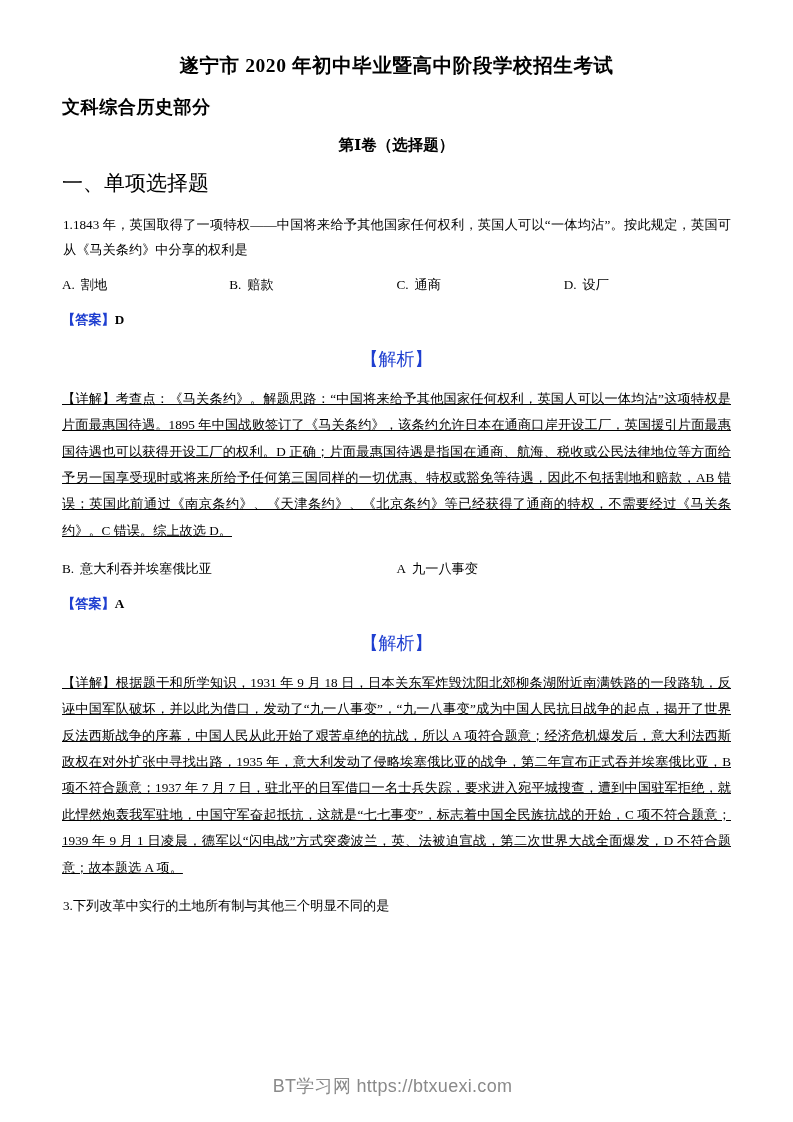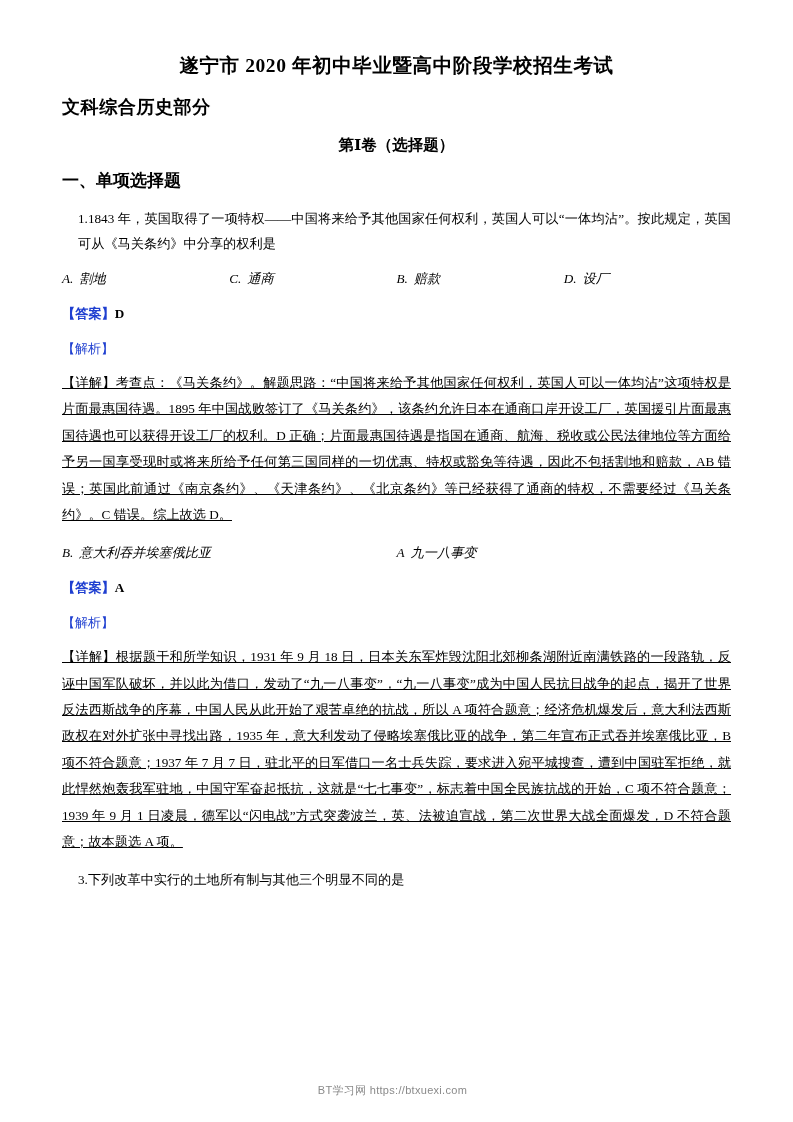--- a/index.html
+++ b/index.html
@@ -40,82 +40,82 @@
     line-height: 1.4;
   }
   .title-part {
     text-align: center;
     font-size: 15.5px;
     font-weight: bold;
     margin: 0 0 12px 0;
     line-height: 1.4;
   }
   .section-heading {
-    font-size: 17px;
-    font-weight: bold;
+    font-size: 21px;
+    font-weight: normal;
     margin: 0 0 12px 0;
     line-height: 1.5;
   }
   .q-stem {
     font-size: 13.2px;
     line-height: 1.95;
-    margin: 0 0 9px 16px;
+    margin: 0 0 9px 1px;
     text-align: justify;
     text-justify: inter-ideograph;
   }
   .options-row {
     display: flex;
     font-size: 13.2px;
     line-height: 1.95;
     margin: 0 0 9px 0;
   }
   .options-row.four-col > .opt {
     width: 25%;
   }
   .options-row.two-col > .opt {
     width: 50%;
   }
   .opt {
     white-space: nowrap;
-    font-style: italic;
   }
   .opt .lab {
     margin-right: 6px;
   }
   .ans-line {
     font-size: 13.2px;
     line-height: 1.95;
     margin: 0 0 9px 0;
     color: #1f3fd0;
     font-weight: bold;
   }
   .ans-line .val {
     color: #000000;
   }
   .analysis-tag {
-    font-size: 13px;
+    font-size: 18px;
     line-height: 1.95;
     margin: 0 0 9px 0;
     color: #1f3fd0;
+    text-align: center;
   }
   .detail {
     font-size: 13.2px;
     line-height: 2.0;
     margin: 0 0 12px 0;
     text-align: justify;
     text-justify: inter-ideograph;
     text-decoration: underline;
   }
   .footer {
     position: absolute;
     left: 0;
     right: 8px;
     bottom: 24px;
     text-align: center;
-    font-size: 11px;
+    font-size: 18px;
     color: #8a8a8a;
     font-family: "Liberation Sans", sans-serif;
     letter-spacing: 0.3px;
   }
 </style>
 </head>
 <body>
 
 <div class="page">
 
@@ -124,24 +124,24 @@
   <h3 class="title-part">第Ⅰ卷（选择题）</h3>
   <div class="section-heading">一、单项选择题</div>
 
   <div>
     <p class="q-stem">1.1843 年，英国取得了一项特权——中国将来给予其他国家任何权利，英国人可以“一体均沾”。按此规定，英国可从《马关条约》中分享的权利是</p>
     <div class="options-row four-col">
       <div class="opt">
         <span class="lab">A.</span><span>割地</span>
       </div>
       <div class="opt">
-        <span class="lab">C.</span><span>通商</span>
+        <span class="lab">B.</span><span>赔款</span>
       </div>
       <div class="opt">
-        <span class="lab">B.</span><span>赔款</span>
+        <span class="lab">C.</span><span>通商</span>
       </div>
       <div class="opt">
         <span class="lab">D.</span><span>设厂</span>
       </div>
     </div>
     <p class="ans-line">
       <span>【答案】</span><span class="val">D</span>
     </p>
     <p class="analysis-tag">【解析】</p>
     <p class="detail">【详解】考查点：《马关条约》。解题思路：“中国将来给予其他国家任何权利，英国人可以一体均沾”这项特权是片面最惠国待遇。1895 年中国战败签订了《马关条约》，该条约允许日本在通商口岸开设工厂，英国援引片面最惠国待遇也可以获得开设工厂的权利。D 正确；片面最惠国待遇是指国在通商、航海、税收或公民法律地位等方面给予另一国享受现时或将来所给予任何第三国同样的一切优惠、特权或豁免等待遇，因此不包括割地和赔款，AB 错误；英国此前通过《南京条约》、《天津条约》、《北京条约》等已经获得了通商的特权，不需要经过《马关条约》。C 错误。综上故选 D。</p>

